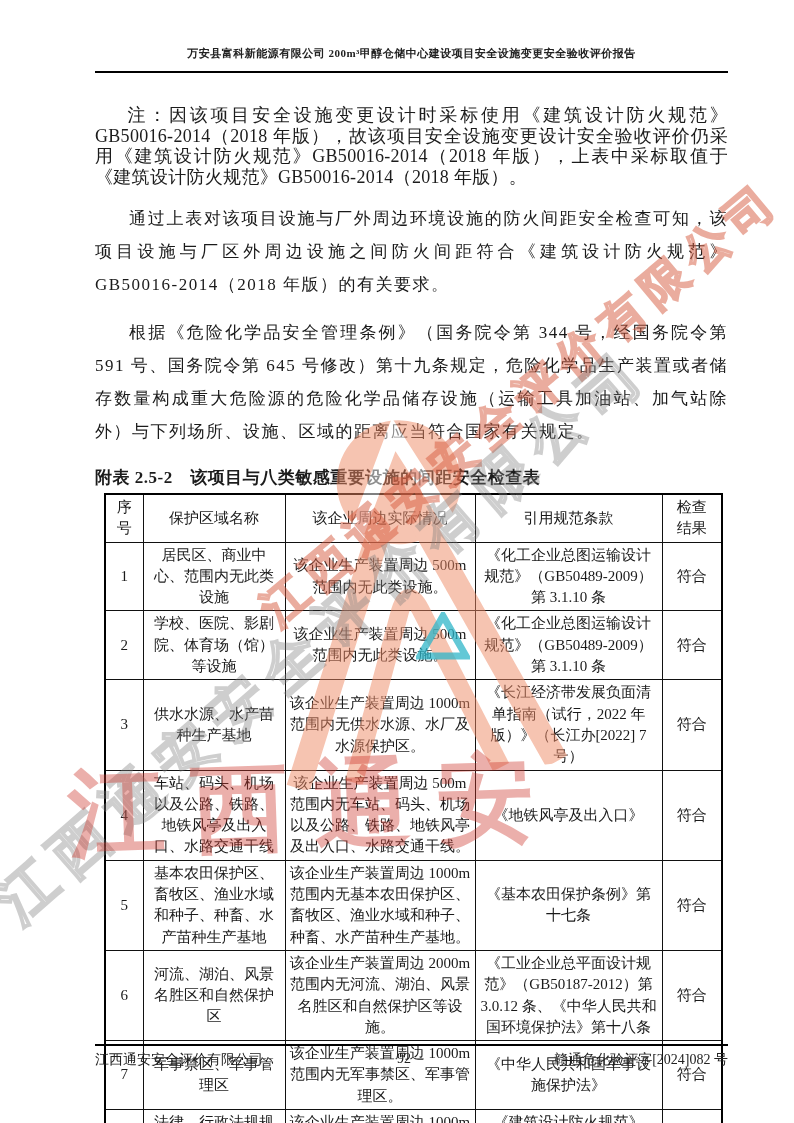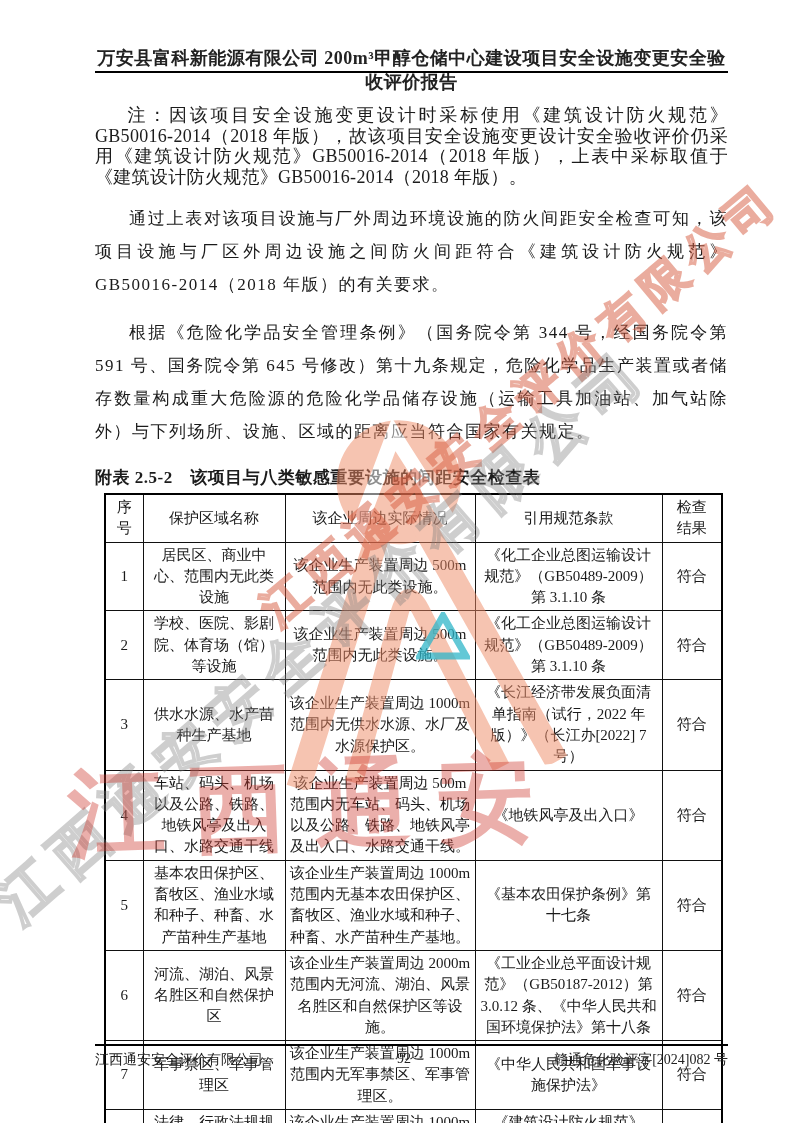--- a/index.html
+++ b/index.html
@@ -7,21 +7,21 @@
     position: relative;
     width: 794px; height: 1123px;
     background: #ffffff;
     overflow: hidden;
     font-family: "Liberation Serif", "DejaVu Serif", serif;
     color: #1c1c1c;
   }
   
   .header-title {
     position: absolute; top: 46px; left: 95px; right: 66px;
-    text-align: center; font-size: 18px; font-weight: bold;
+    text-align: center; font-size: 11px; font-weight: bold;
     letter-spacing: .5px; color: #222;
   }
   .header-rule {
     position: absolute; top: 71px; left: 95px; right: 66px;
     border-bottom: 2.4px solid #000;
   }
   
   .content { position: absolute; top: 105px; left: 95px; width: 633px; }
   .note {
     font-size: 18px; line-height: 20.5px; text-align: justify;

